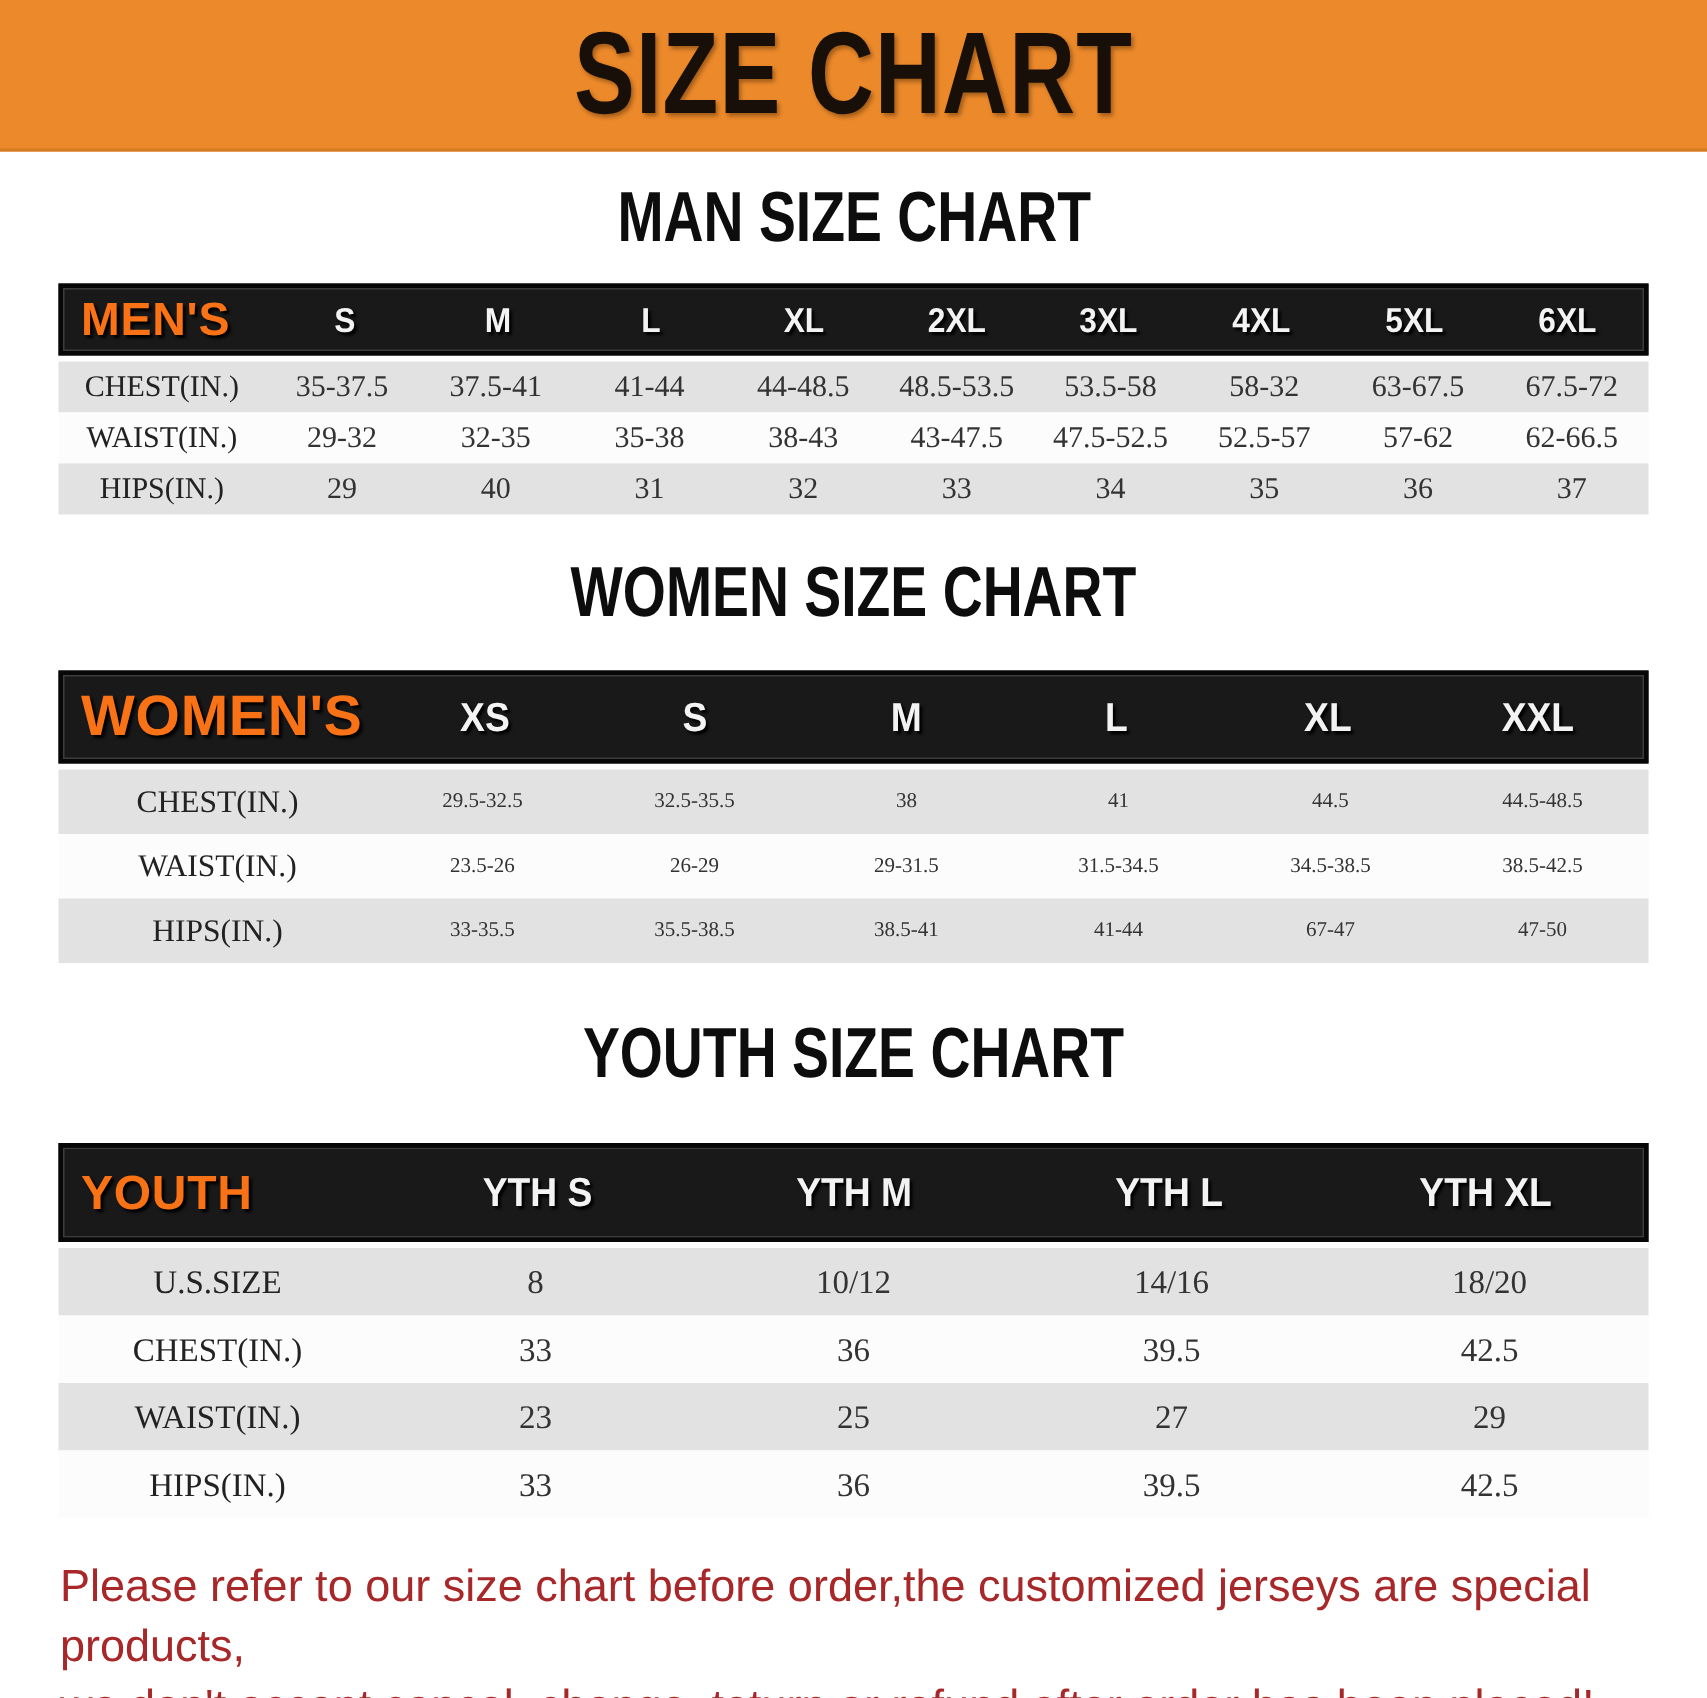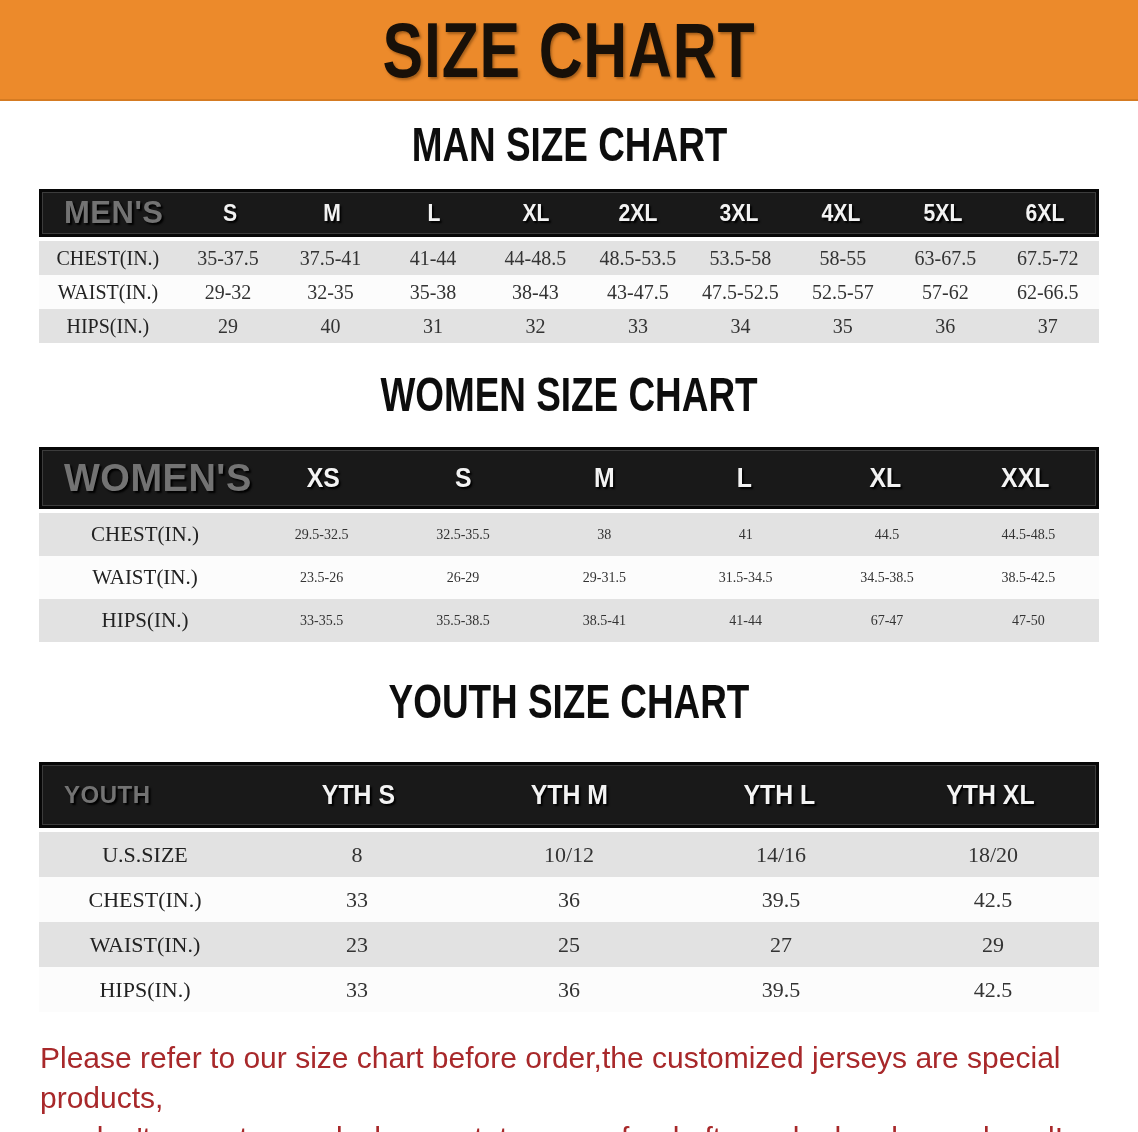--- a/index.html
+++ b/index.html
@@ -60,23 +60,23 @@
   .t-head {
     display: flex;
     align-items: center;
     background: #191919;
     border: 3px solid #070707;
     box-shadow: inset 0 0 0 1px #3c3c3c;
     box-sizing: border-box;
     margin-bottom: 4px;
   }
   .t-corner {
-    color: #737373;
+    color: #f97316;
     font-weight: bold;
-    padding-left: 22px;
+    padding-left: 12px;
     box-sizing: border-box;
     text-shadow: 2px 2px 2px #000000;
     white-space: nowrap;
     letter-spacing: 0.5px;
   }
   .t-size {
     flex: 1 1 0;
     display: flex;
     align-items: center;
     justify-content: center;
@@ -121,21 +121,21 @@
   
   .women .t-head { height: 62px; }
   .women .t-corner { flex: 0 0 20%; font-size: 38px; }
   .women .t-size { font-size: 27px; }
   .women .t-row { height: 43px; }
   .women .t-label { flex: 0 0 20%; font-size: 21px; }
   .women .t-cell { font-size: 14px; }
 
   
   .youth .t-head { height: 66px; }
-  .youth .t-corner { flex: 0 0 20%; font-size: 24px; }
+  .youth .t-corner { flex: 0 0 20%; font-size: 32px; }
   .youth .t-size { font-size: 27px; }
   .youth .t-row { height: 45px; }
   .youth .t-label { flex: 0 0 20%; font-size: 22px; }
   .youth .t-cell { font-size: 22px; }
 
   
   .note {
     padding: 26px 38px 0 40px;
     color: #A8282A;
     font-size: 30px;
@@ -172,21 +172,21 @@
             <div class="t-size">6XL</div>
           </div>
           <div class="t-row shade">
             <div class="t-label">CHEST(IN.)</div>
             <div class="t-cell">35-37.5</div>
             <div class="t-cell">37.5-41</div>
             <div class="t-cell">41-44</div>
             <div class="t-cell">44-48.5</div>
             <div class="t-cell">48.5-53.5</div>
             <div class="t-cell">53.5-58</div>
-            <div class="t-cell">58-55</div>
+            <div class="t-cell">58-32</div>
             <div class="t-cell">63-67.5</div>
             <div class="t-cell">67.5-72</div>
           </div>
           <div class="t-row light">
             <div class="t-label">WAIST(IN.)</div>
             <div class="t-cell">29-32</div>
             <div class="t-cell">32-35</div>
             <div class="t-cell">35-38</div>
             <div class="t-cell">38-43</div>
             <div class="t-cell">43-47.5</div>

